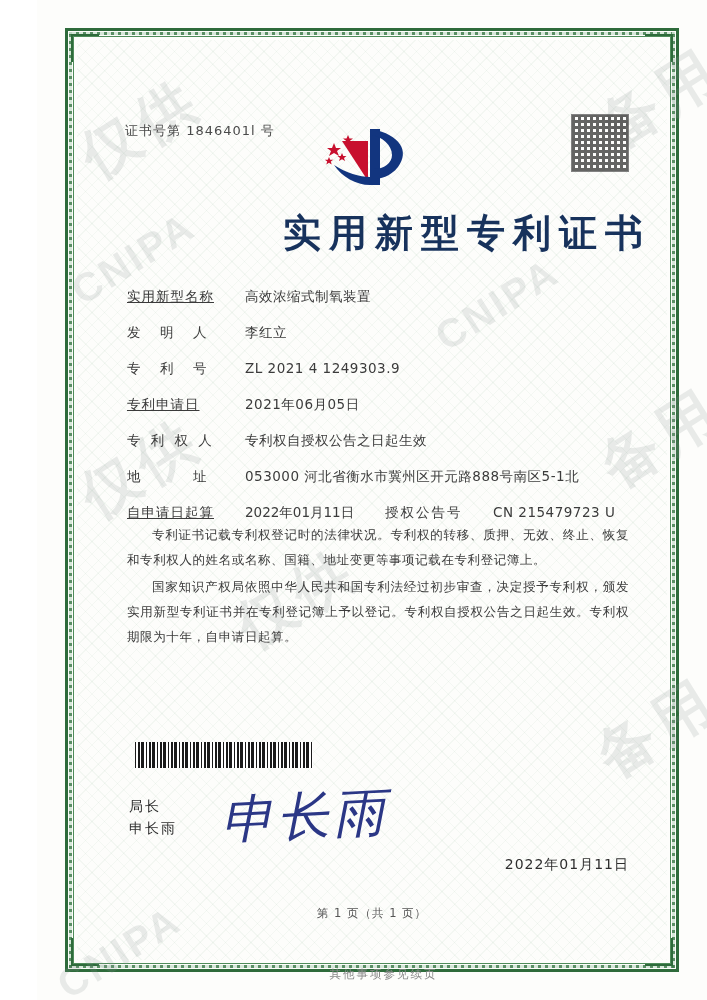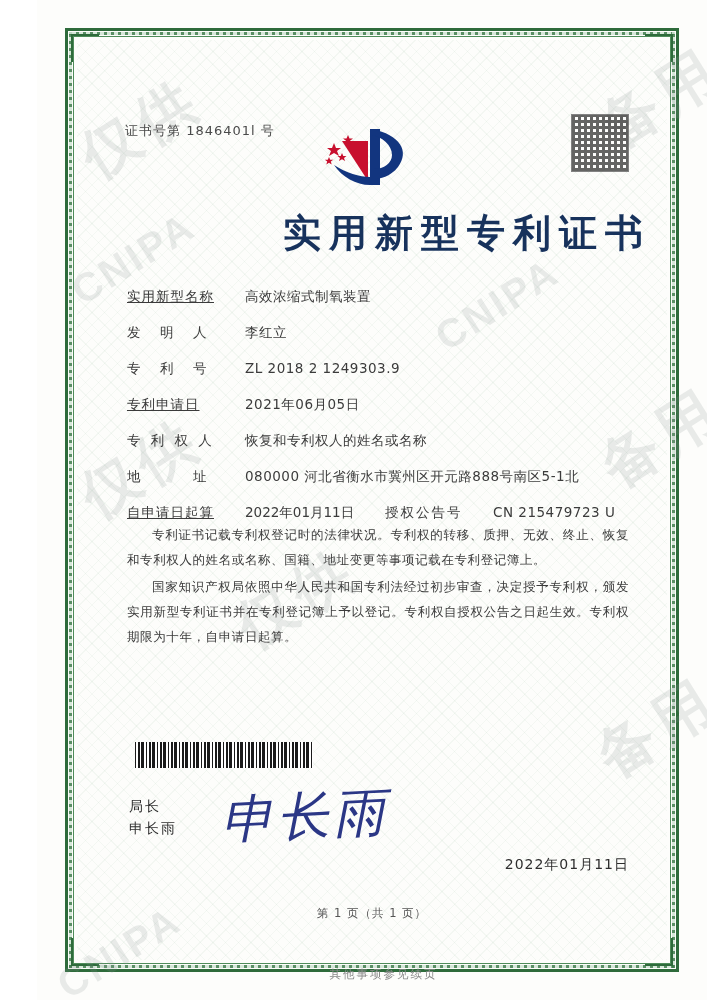--- a/index.html
+++ b/index.html
@@ -327,36 +327,36 @@
         <div class="field-value">高效浓缩式制氧装置</div>
       </div>
 
       <div class="field-row">
         <div class="field-label">发　明　人</div>
         <div class="field-value">李红立</div>
       </div>
 
       <div class="field-row">
         <div class="field-label">专　利　号</div>
-        <div class="field-value">ZL 2018 2 1249303.9</div>
+        <div class="field-value">ZL 2021 4 1249303.9</div>
       </div>
 
       <div class="field-row">
         <div class="field-label wide">专利申请日</div>
         <div class="field-value">2021年06月05日</div>
       </div>
 
       <div class="field-row">
         <div class="field-label">专 利 权 人</div>
-        <div class="field-value">恢复和专利权人的姓名或名称</div>
+        <div class="field-value">专利权自授权公告之日起生效</div>
       </div>
 
       <div class="field-row">
         <div class="field-label">地　　　址</div>
-        <div class="field-value">080000 河北省衡水市冀州区开元路888号南区5-1北</div>
+        <div class="field-value">053000 河北省衡水市冀州区开元路888号南区5-1北</div>
       </div>
 
       <div class="field-row dual">
         <div class="col1">
           <div class="field-label wide">自申请日起算</div>
           <div>2022年01月11日</div>
         </div>
         <div class="col2-label">授权公告号</div>
         <div class="field-value">CN 215479723 U</div>
       </div>

